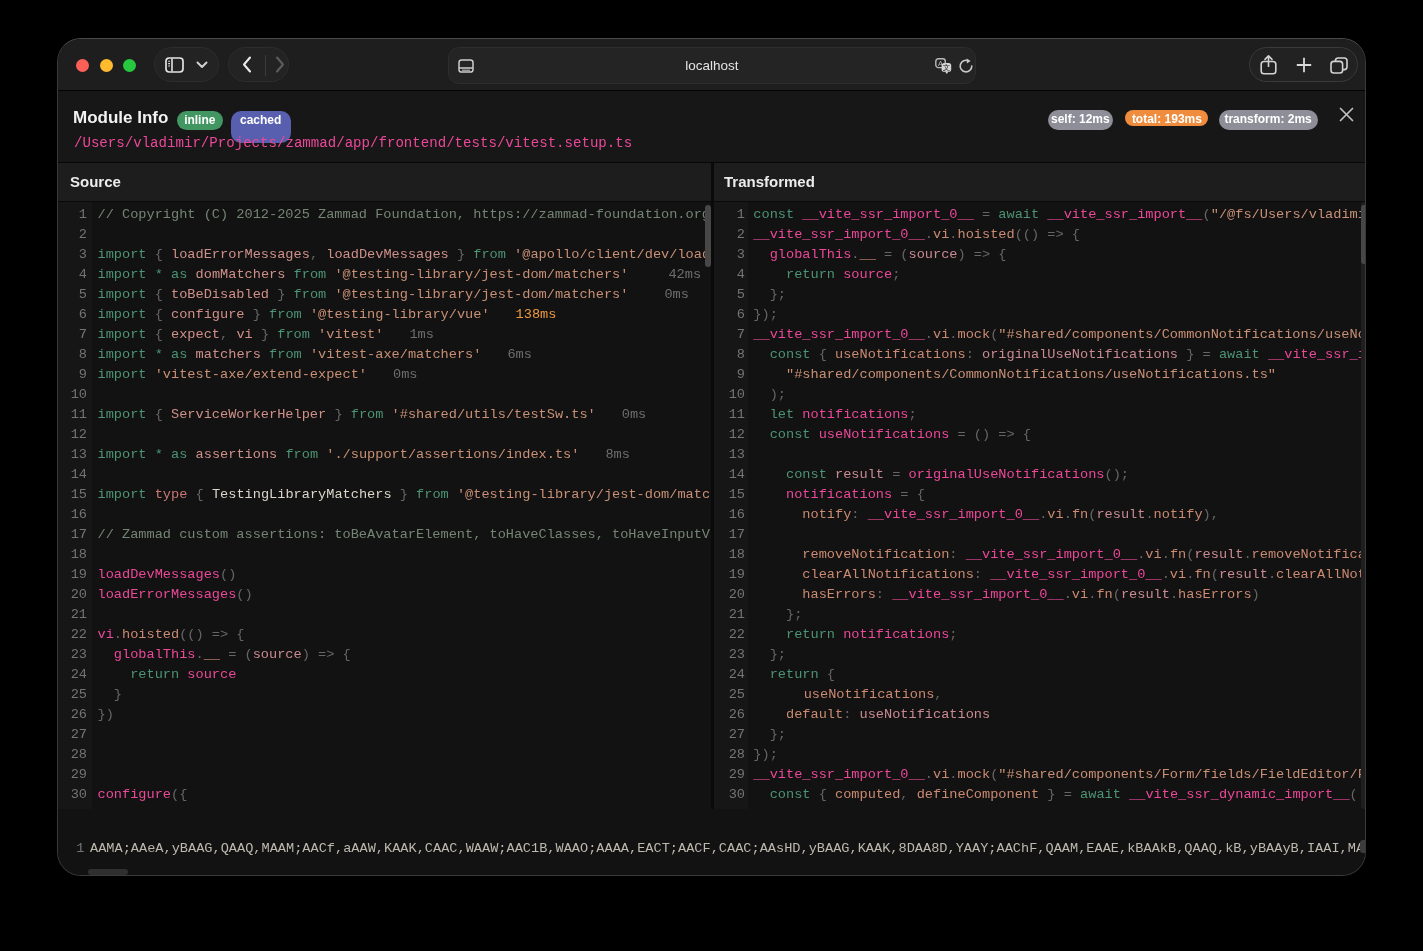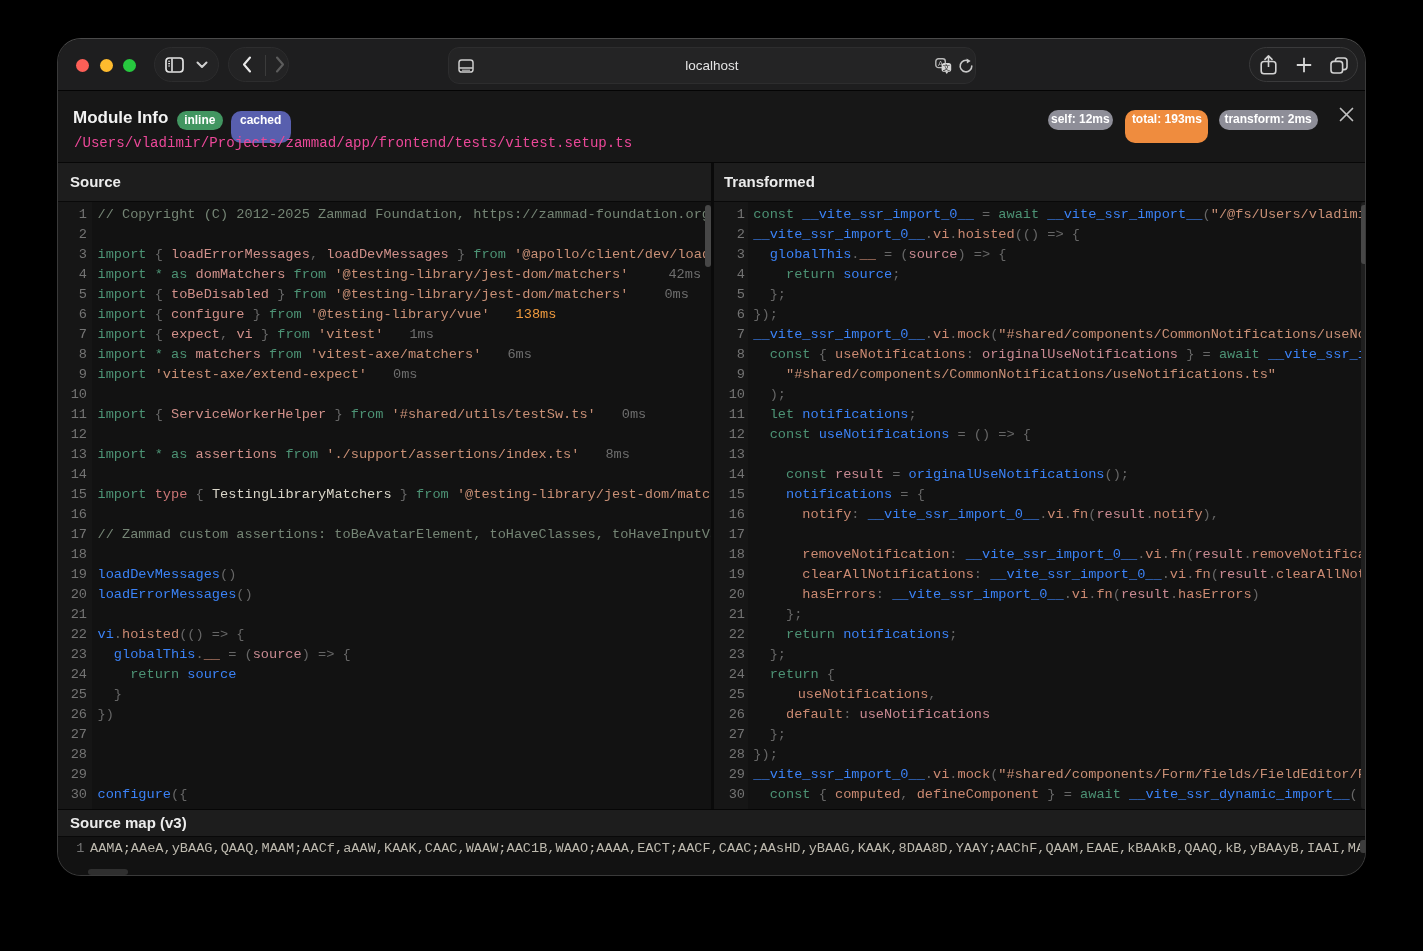--- a/index.html
+++ b/index.html
@@ -23,21 +23,21 @@
 
 #ph{position:absolute;left:0;top:124px;width:100%;height:39px;background:#1d1d1d;border-bottom:1px solid #090909}
 .phh{position:absolute;top:10px;font-size:15px;font-weight:700;color:#ececec}
 
 .panel{position:absolute;top:163px;width:653px;height:607px;overflow:hidden;background:#121212}
 .gut{position:absolute;left:0;top:0;height:100%;width:34px;background:#161616}
 .rows{position:absolute;left:0;top:3px;width:100%;font-family:"Liberation Mono",monospace;font-size:13.61px;line-height:20px}
 .row{position:relative;height:20px}
 .ln{position:absolute;left:0;text-align:right;color:#747474;white-space:pre}
 .cd{position:absolute;top:0;color:#dbd7ca;white-space:pre}
-.k{color:#4d9375}.s{color:#c99076}.n{color:#d0908a}.o{color:#3b82f6}.pr{color:#cb8a72}
+.k{color:#4d9375}.s{color:#c99076}.n{color:#d0908a}.o{color:#ec4899}.pr{color:#cb8a72}
 .pa{color:#c98a92}.t{color:#dbd7ca}.ty{color:#cb7676}.c{color:#758575}.p{color:#666666}
 .ms{color:#6e6e6e;margin-left:26px}.mo{color:#ef9a3e;margin-left:26px}
 .ms4{color:#6e6e6e;margin-left:40px}.ms5{color:#6e6e6e;margin-left:36px}
 #divider{position:absolute;left:653px;top:124px;width:3px;height:646px;background:#0a0a0a}
 .vtrack{position:absolute;width:6px;border-radius:3px;background:#1f1f1f}
 .vthumb{position:absolute;width:6px;border-radius:3px;background:#474747}
 
 #smh{position:absolute;left:0;top:770px;width:100%;height:28px;background:#1d1d1d;border-top:1px solid #060606;border-bottom:1px solid #090909}
 #smh span{position:absolute;left:12px;top:4px;font-size:15px;font-weight:700;color:#ececec}
 #smr{position:absolute;left:0;top:798px;width:100%;height:40px;background:#121212;overflow:hidden}
@@ -129,21 +129,21 @@
           </svg>
         </div>
     </div>
   </div>
   <div id="mh">
     <div id="mtitle">Module Info</div>
     <div class="pill" style="left:118.5px;top:19.7px;width:46.6px;height:19px;line-height:19px;background:#429661">inline</div>
     <div class="pill" style="left:172.8px;top:19.7px;width:59.8px;height:32px;line-height:19px;background:#585fae">cached</div>
     <div id="path">/Users/vladimir/Projects/zammad/app/frontend/tests/vitest.setup.ts</div>
     <div class="pill" style="left:989.7px;top:19.4px;width:65.3px;height:19.4px;line-height:19.4px;background:#8e8e98">self: 12ms</div>
-    <div class="pill" style="left:1067.3px;top:19.4px;width:83.2px;height:33px;line-height:19.4px;background:#ef8c3e">total: 193ms</div>
+    <div class="pill" style="left:1067.3px;top:19.4px;width:83.2px;height:16px;line-height:19.4px;background:#ef8c3e">total: 193ms</div>
     <div class="pill" style="left:1160.6px;top:19.4px;width:99px;height:19.4px;line-height:19.4px;background:#8e8e98">transform: 2ms</div>
     <div class="abs" style="left:1280.5px;top:15.5px">
         <svg width="15" height="15" viewBox="0 0 15 15" style="">
           <line x1="1.5" y1="1.5" x2="13.5" y2="13.5" stroke="#bfbfbf" stroke-width="1.7" stroke-linecap="round"></line>
           <line x1="13.5" y1="1.5" x2="1.5" y2="13.5" stroke="#bfbfbf" stroke-width="1.7" stroke-linecap="round"></line>
         </svg>
       </div>
   </div>
   <div id="ph">
     <div class="phh" style="left:12px">Source</div>
@@ -365,21 +365,21 @@
         <div class="row">
           <span class="ln" style="width:31px">23</span>
           <span class="cd" style="left:39.3px"><span class="p">  };</span></span>
         </div>
         <div class="row">
           <span class="ln" style="width:31px">24</span>
           <span class="cd" style="left:39.3px"><span class="p">  </span><span class="k">return</span><span class="p"> {</span></span>
         </div>
         <div class="row">
           <span class="ln" style="width:31px">25</span>
-          <span class="cd" style="left:51px"><span class="p">    </span><span class="pr">useNotifications</span><span class="p">,</span></span>
+          <span class="cd" style="left:57px"><span class="p">    </span><span class="pr">useNotifications</span><span class="p">,</span></span>
         </div>
         <div class="row">
           <span class="ln" style="width:31px">26</span>
           <span class="cd" style="left:39.3px"><span class="p">    </span><span class="pr">default</span><span class="p">: </span><span class="pa">useNotifications</span></span>
         </div>
         <div class="row">
           <span class="ln" style="width:31px">27</span>
           <span class="cd" style="left:39.3px"><span class="p">  };</span></span>
         </div>
         <div class="row">
@@ -393,21 +393,18 @@
         <div class="row">
           <span class="ln" style="width:31px">30</span>
           <span class="cd" style="left:39.3px"><span class="p">  </span><span class="k">const</span><span class="p"> { </span><span class="pr">computed</span><span class="p">, </span><span class="pr">defineComponent</span><span class="p"> } = </span><span class="k">await</span><span class="p"> </span><span class="o">__vite_ssr_dynamic_import__</span><span class="p">(</span></span>
         </div>
     </div>
   </div>
   <div id="divider"></div>
   <div class="vthumb" style="left:646.5px;top:166px;height:62px;background:#474747"></div>
   <div class="vtrack" style="left:1302.5px;top:163px;height:607px"></div>
   <div class="vthumb" style="left:1302.5px;top:166px;height:59px"></div>
-  <div id="smh">
-      <span>Source map (v3)</span>
-    </div>
   <div id="smr">
     <div id="smline"><span class="ln">1</span><span class="cd">AAMA;AAeA,yBAAG,QAAQ,MAAM;AACf,aAAW,KAAK,CAAC,WAAW;AAC1B,WAAO;AAAA,EACT;AACF,CAAC;AAsHD,yBAAG,KAAK,8DAA8D,YAAY;AAChF,QAAM,EAAE,kBAAkB,QAAQ,kB,yBAAyB,IAAI,MAAM;AACpB,QAAQ,KAAK</span></div>
     <div class="abs" style="left:29.6px;top:32px;width:40px;height:5.5px;border-radius:3px;background:#2f2f2f"></div>
     <div class="abs" style="left:1302px;top:3.3px;width:7px;height:13px;border-radius:3px;background:#3c3c3c"></div>
   </div>
 </div>
 
 </body></html>

